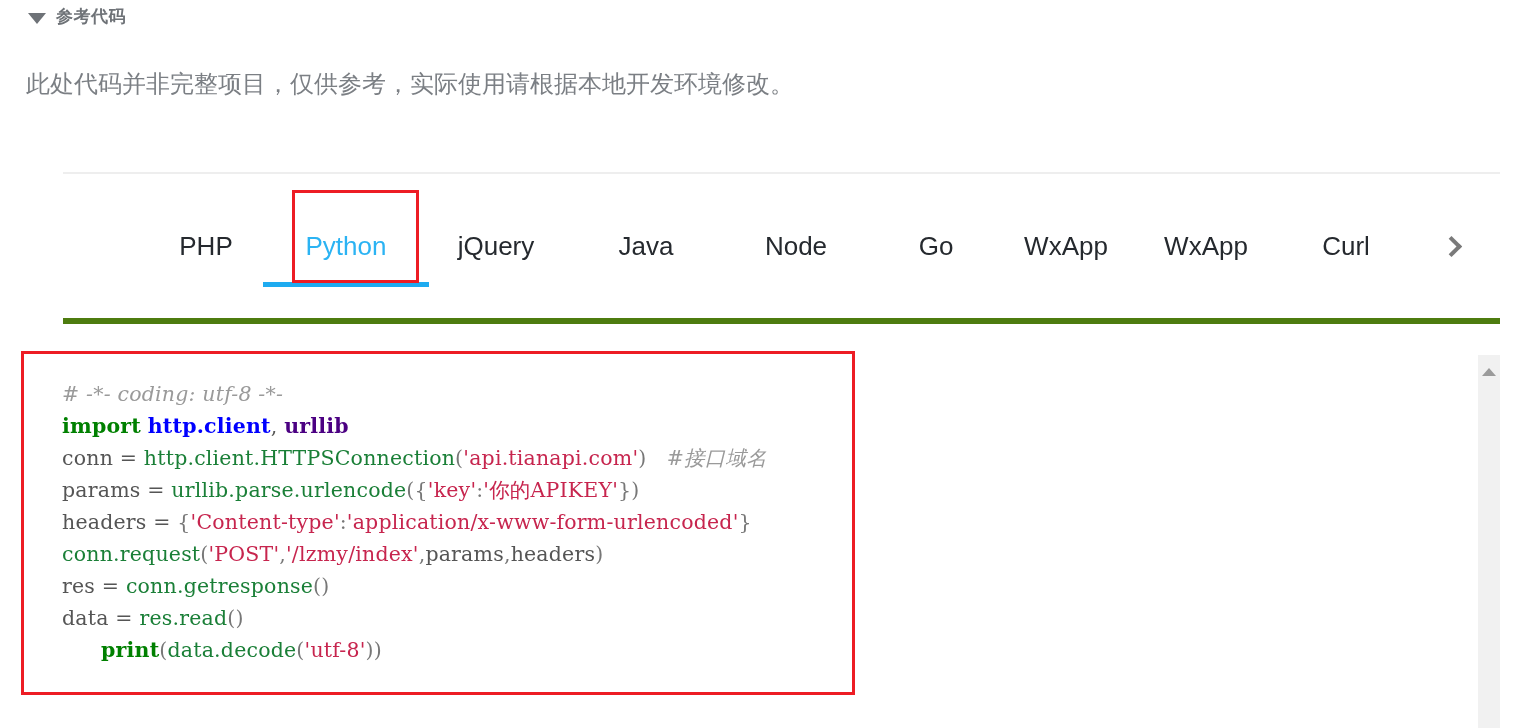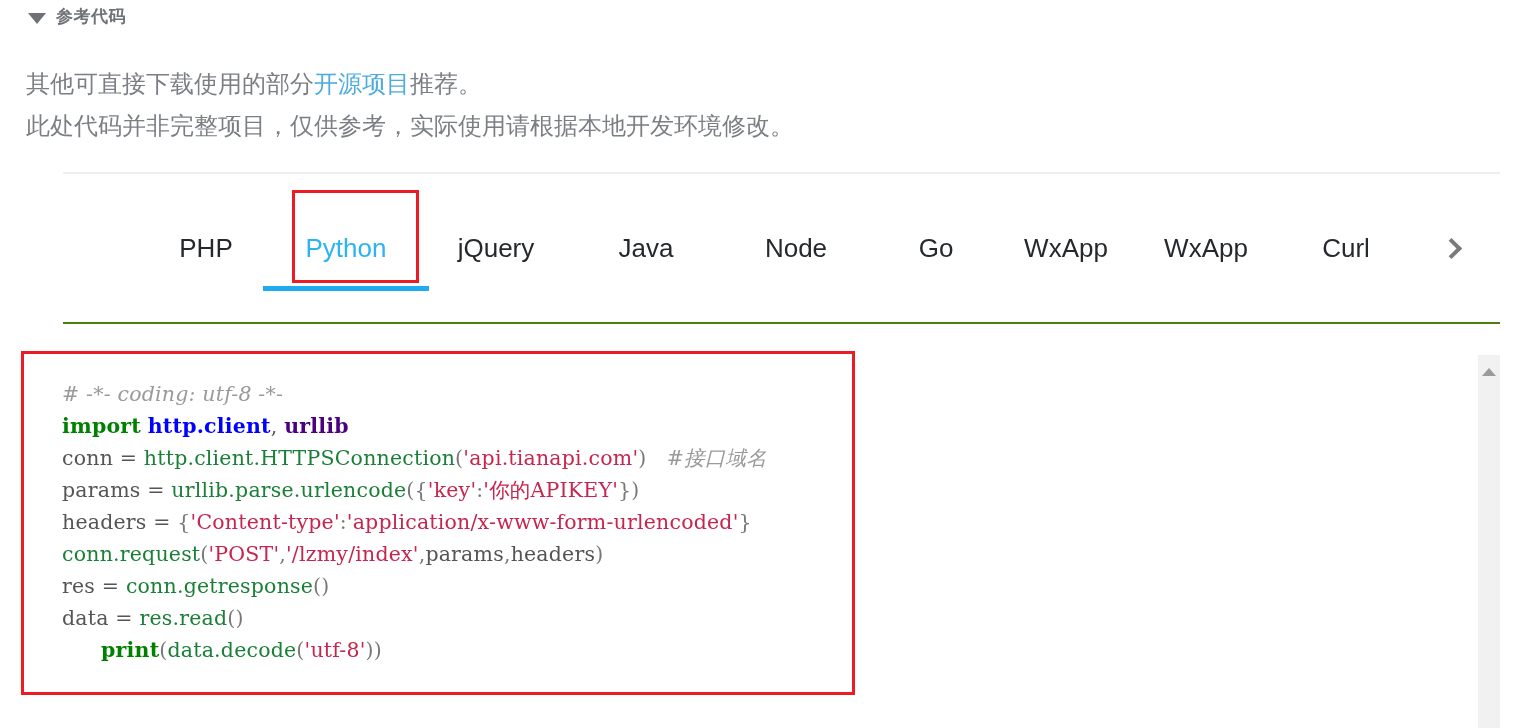--- a/index.html
+++ b/index.html
@@ -57,21 +57,21 @@
   }
 
   
   .tabs-wrap {
     position: absolute;
     left: 63px;
     top: 172px;
     width: 1437px;
     height: 152px;
     border-top: 2px solid #eeeeee;
-    border-bottom: 2px solid #4d7c0f;
+    border-bottom: 6px solid #4d7c0f;
   }
   .tabs-row {
     position: absolute;
     left: 0; top: 0;
     width: 100%;
     height: 100%;
     display: flex;
     align-items: center;
   }
   .tab {
@@ -185,21 +185,20 @@
 </style>
 </head>
 <body>
 
 <div class="section-title">
   <span class="tri-down"></span>
   <span>参考代码</span>
 </div>
 
 <div class="intro">
-  <div class="line1"><span>其他可直接下载使用的部分</span><a href="#" class="link">开源项目</a><span>推荐。</span></div>
   <div class="line2">此处代码并非完整项目，仅供参考，实际使用请根据本地开发环境修改。</div>
 </div>
 
 <div class="tabs-wrap">
   <div class="tabs-row">
     <div class="tab t-php">
       <span>PHP</span>
     </div>
     <div class="tab t-python active">
       <span>Python</span>

